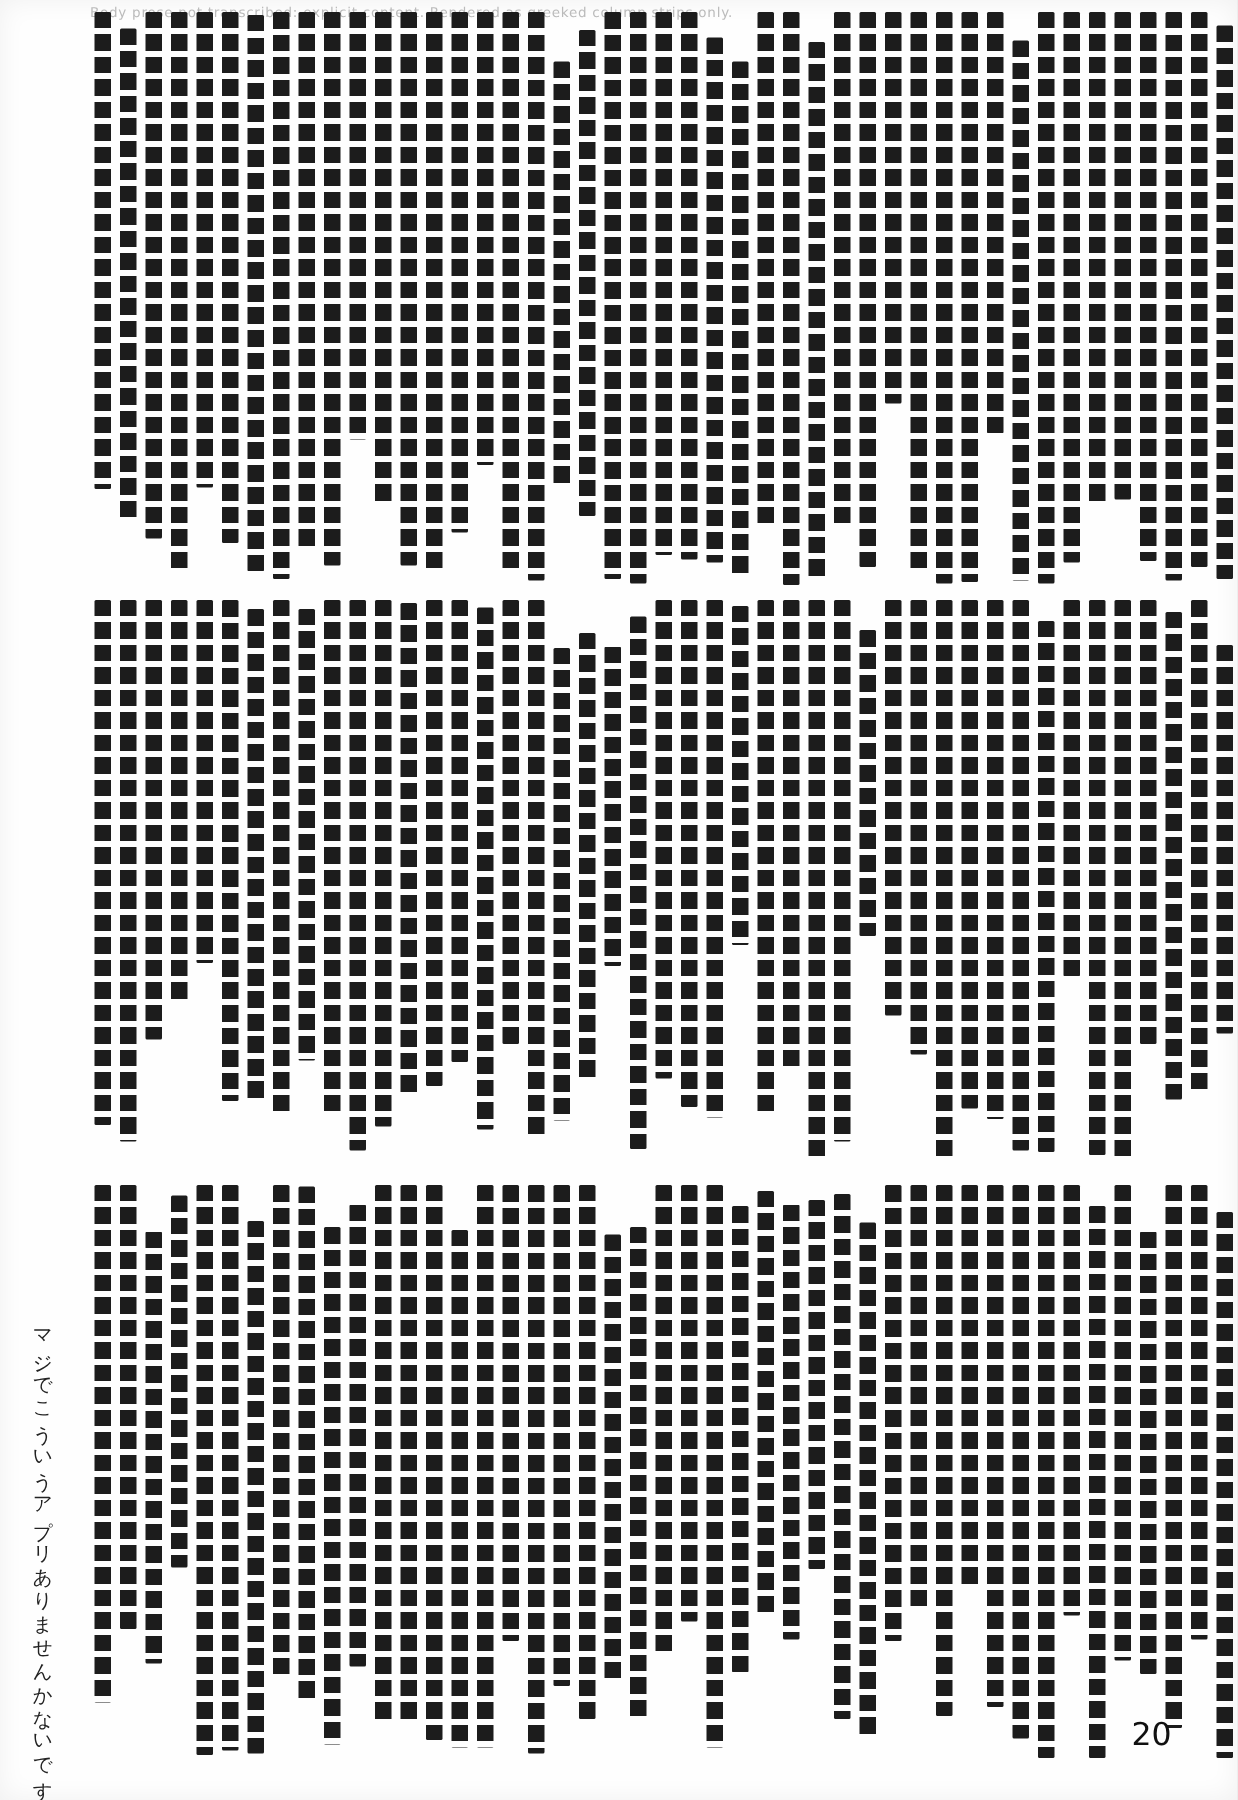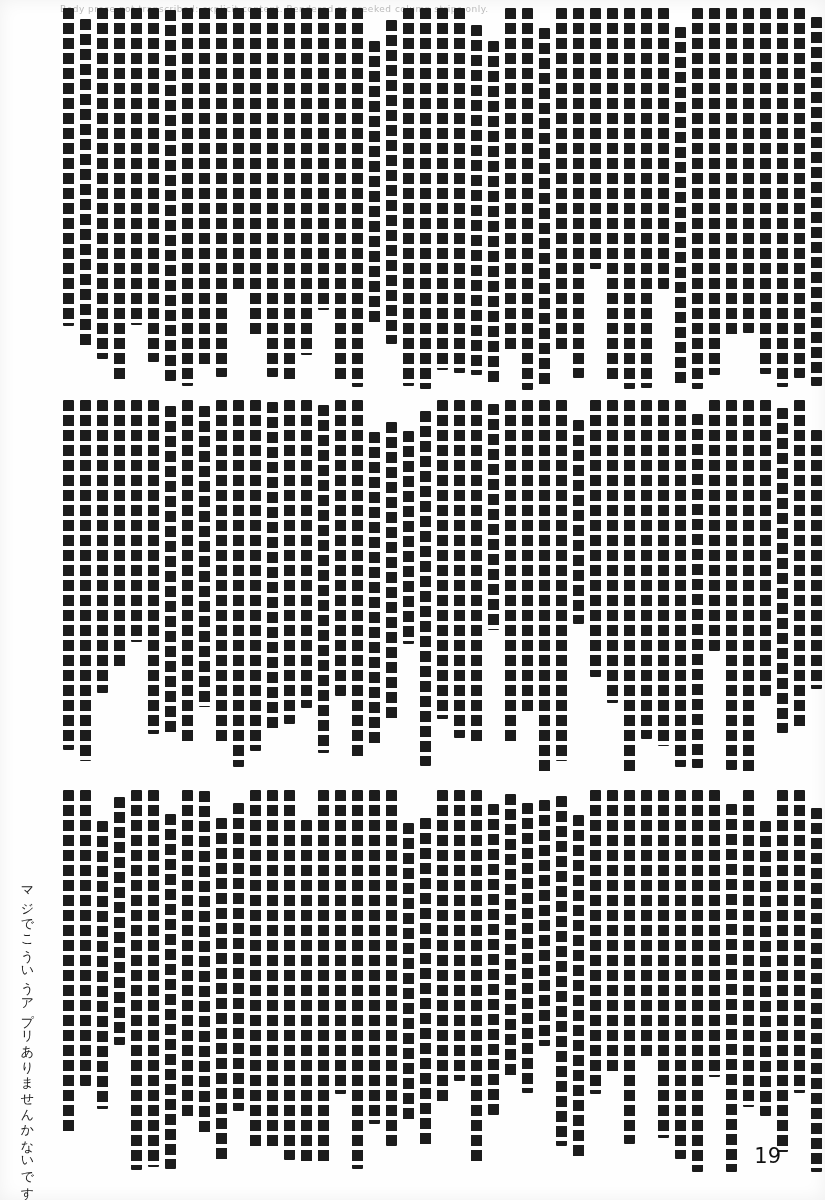--- a/index.html
+++ b/index.html
@@ -212,15 +212,15 @@
         <div class="col" style="margin-top: 0px; height: 380px;"></div>
         <div class="col" style="margin-top: 7px; height: 248px;"></div>
         <div class="col" style="margin-top: 31px; height: 288px;"></div>
         <div class="col" style="margin-top: 0px; height: 296px;"></div>
         <div class="col" style="margin-top: 0px; height: 345px;"></div>
       </div>
     </div>
 
   <div class="margin-note">マジでこういうアプリありませんかないですかそうですか。</div>
 
-  <div class="page-number">19</div>
+  <div class="page-number">20</div>
 
 </div>
 
 </body></html>

